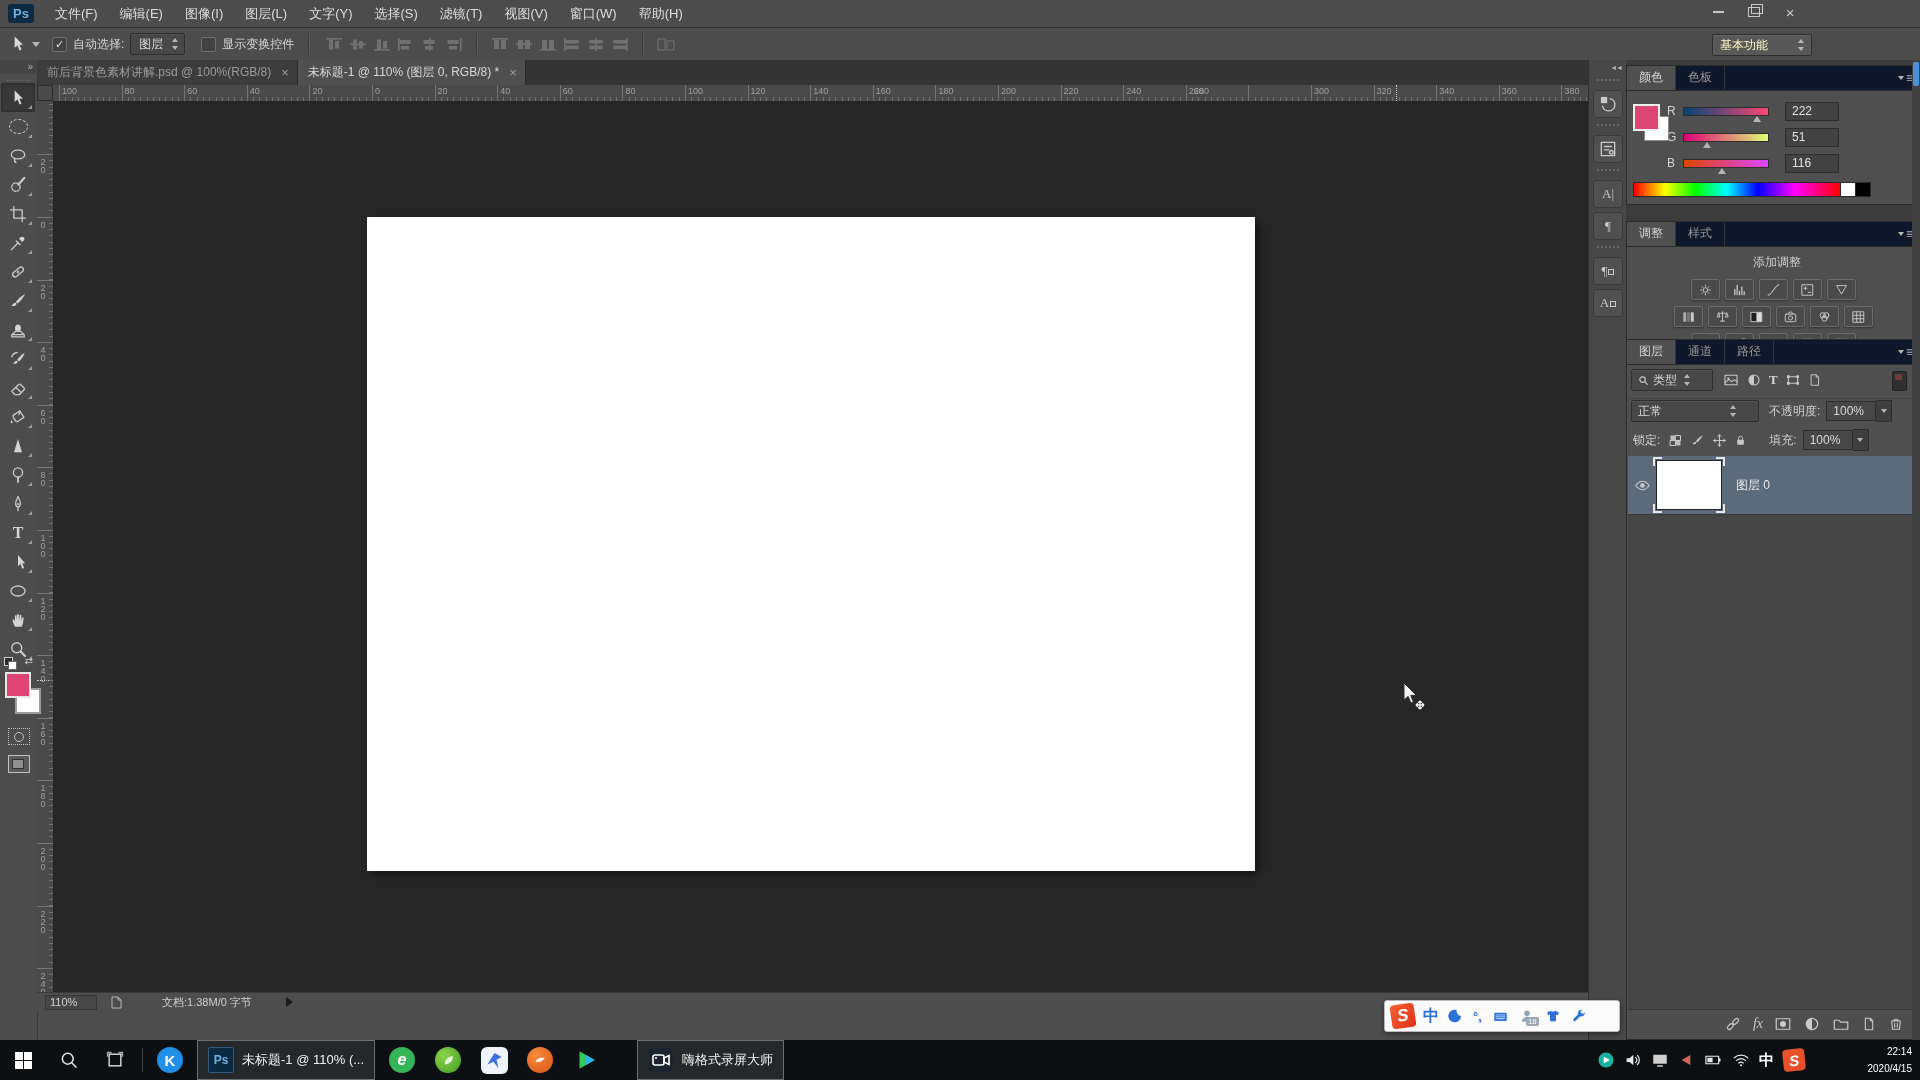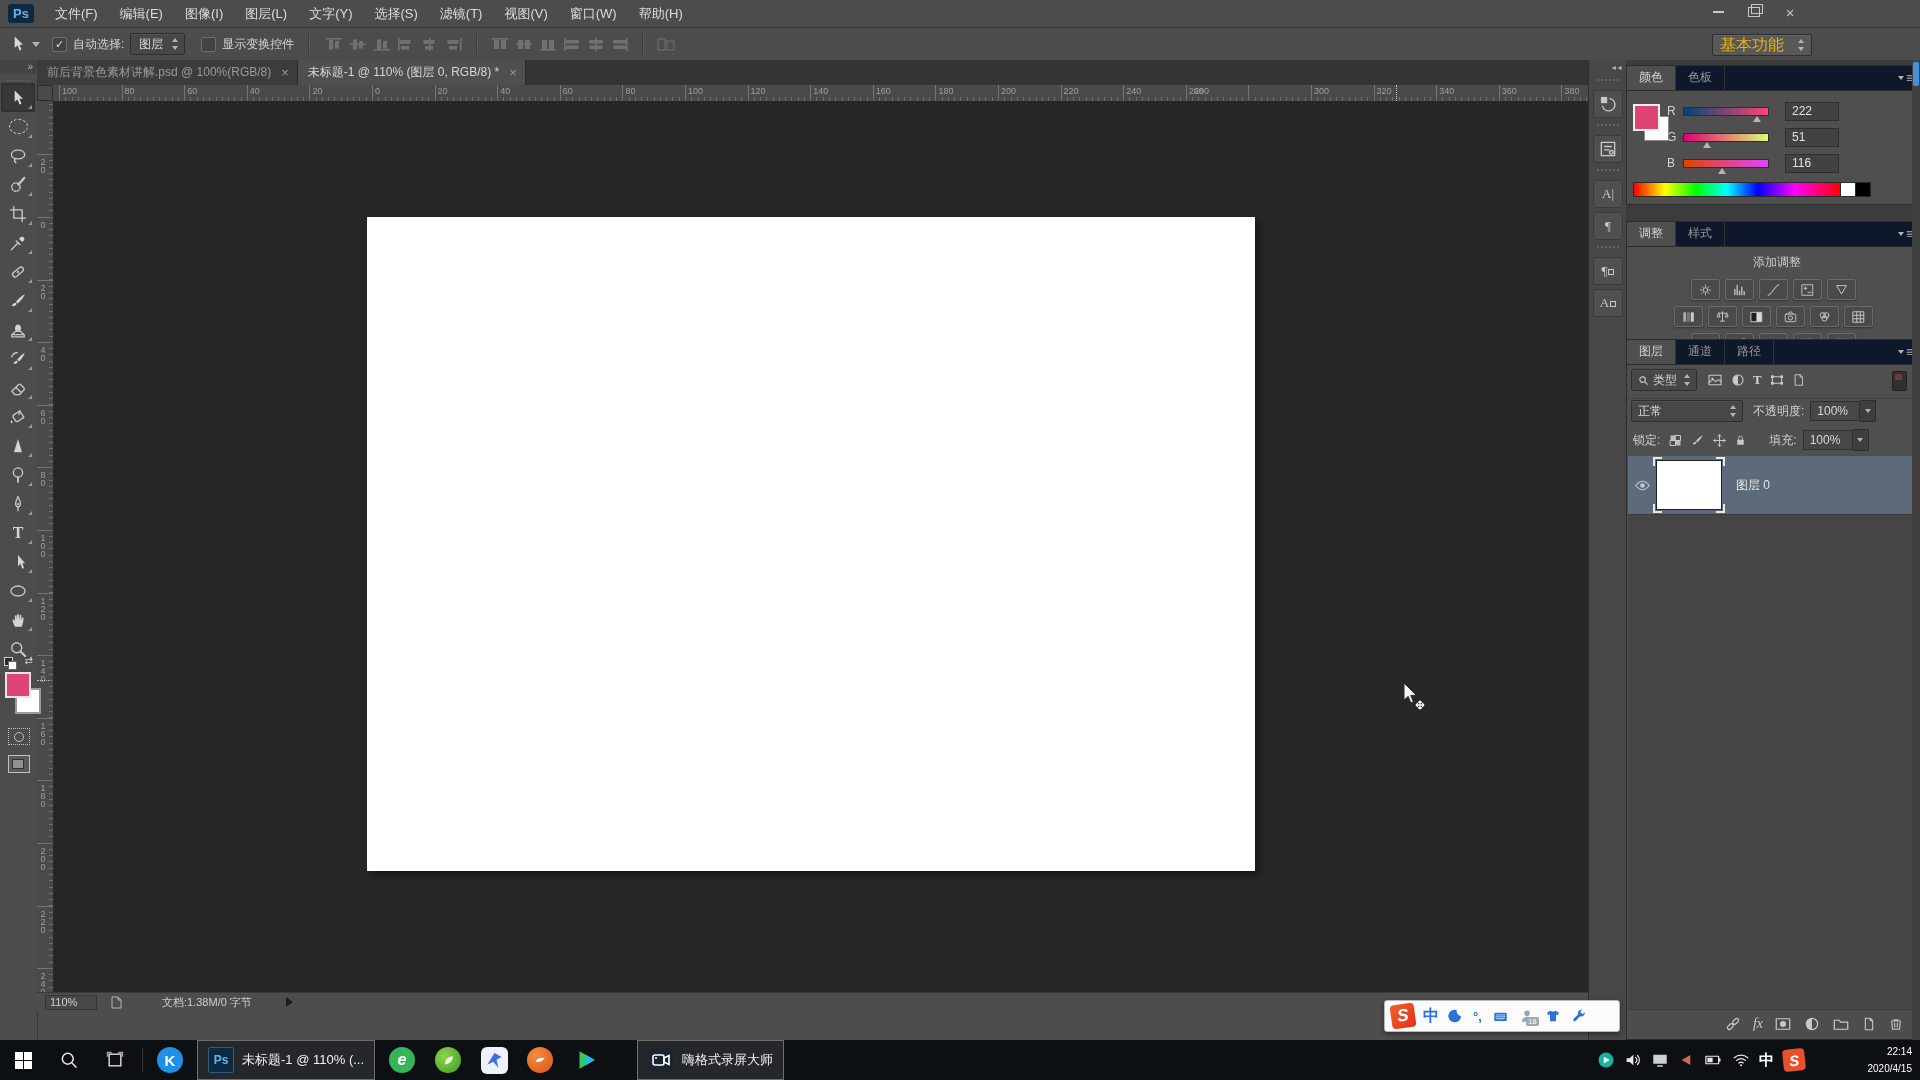--- a/index.html
+++ b/index.html
@@ -35,21 +35,21 @@
   .spin:before,.spin:after{content:'';position:absolute;left:1px;width:0;height:0;
       border-left:3.5px solid transparent;border-right:3.5px solid transparent;}
   .spin:before{top:0;border-bottom:4px solid #b5b5b5;}
   .spin:after{bottom:0;border-top:4px solid #b5b5b5;}
   .opt-sep{width:1px;height:20px;background:#3a3a3a;border-right:1px solid #5c5c5c;margin:0 8px;}
   #align-icons{display:flex;align-items:center;gap:4px;margin-left:6px;}
   .align-ico{opacity:.55;display:flex;align-items:center;justify-content:center;width:20px;height:18px;}
   #workspace-btn{position:absolute;left:1712px;top:6px;width:86px;height:20px;background:#585858;
       border:1px solid #2e2e2e;border-radius:2px;display:flex;align-items:center;justify-content:space-between;
       padding:0 5px 0 7px;box-shadow:inset 0 1px 0 rgba(255,255,255,.08);}
-  #workspace-btn span{font-size:16px;color:#eab308;}
+  #workspace-btn span{font-size:12px;color:#fef9c3;}
   
   #toolbar{position:absolute;left:0;top:60px;width:37px;height:980px;background:#4c4c4c;border-right:1px solid #393939;}
   .tb-top{height:14px;text-align:right;padding-right:4px;color:#b0b0b0;font-size:10px;line-height:14px;background:#444;}
   .tb-handle{height:6px;border-bottom:1px dotted #6a6a6a;margin:0 7px 2px 7px;}
   .tool{position:relative;width:34px;height:29px;margin-left:1px;display:flex;align-items:center;justify-content:center;}
   .tool.selected{background:#383838;box-shadow:inset 0 0 3px #222;border-radius:2px;}
   .tool:after{content:'';position:absolute;right:3px;bottom:3px;width:0;height:0;
       border-left:4px solid transparent;border-bottom:4px solid #9a9a9a;}
   .dashcircle{width:17px;height:13px;border:1px dashed #c9c9c9;border-radius:50%;}
   .glyph-t{font-size:16px;font-weight:bold;color:#d4d4d4;font-family:"Liberation Serif",serif;}
@@ -144,21 +144,21 @@
   .adj-row{display:flex;justify-content:center;gap:5px;margin-top:6px;}
   .adj-ico{width:27px;height:19px;background:#4a4a4a;border:1px solid #6a6a6a;border-radius:2px;
            display:flex;align-items:center;justify-content:center;box-shadow:0 1px 2px rgba(0,0,0,.35);}
   
   #layers-panel{top:279px;height:701px;}
   .lp-row{position:absolute;left:0;width:292px;display:flex;align-items:center;}
   #lp-filter{top:28px;height:24px;}
   #lp-blend{top:58px;height:24px;border-top:1px solid #444;}
   #lp-lock{top:88px;height:24px;}
   .lp-combo{display:flex;align-items:center;height:20px;background:#474747;border:1px solid #2e2e2e;border-radius:2px;
-            padding:0 4px 0 6px;margin-left:4px;box-shadow:inset 0 1px 0 rgba(255,255,255,.06);}
+            padding:0 20px 0 6px;margin-left:4px;box-shadow:inset 0 1px 0 rgba(255,255,255,.06);}
   .lp-combo .cval{margin-right:6px;font-size:12px;}
   .search-glyph{margin-right:4px;}
   #filter-icons{display:flex;align-items:center;gap:7px;margin-left:10px;}
   #filter-toggle{position:absolute;right:12px;top:3px;width:13px;height:18px;background:#303030;border:1px solid #222;
       border-radius:2px;}
   #filter-toggle:before{content:'';position:absolute;left:2px;top:2px;width:7px;height:6px;background:#6e3a3a;border-radius:1px;}
   .lp-label{font-size:12px;color:#d0d0d0;}
   .val-dd{display:flex;align-items:center;margin-left:6px;}
   .val-box{width:42px;height:18px;line-height:18px;background:#474747;border:1px solid #2e2e2e;padding-left:6px;font-size:12px;}
   .dd-btn{width:15px;height:20px;background:#3e3e3e;border:1px solid #2e2e2e;border-left:none;

